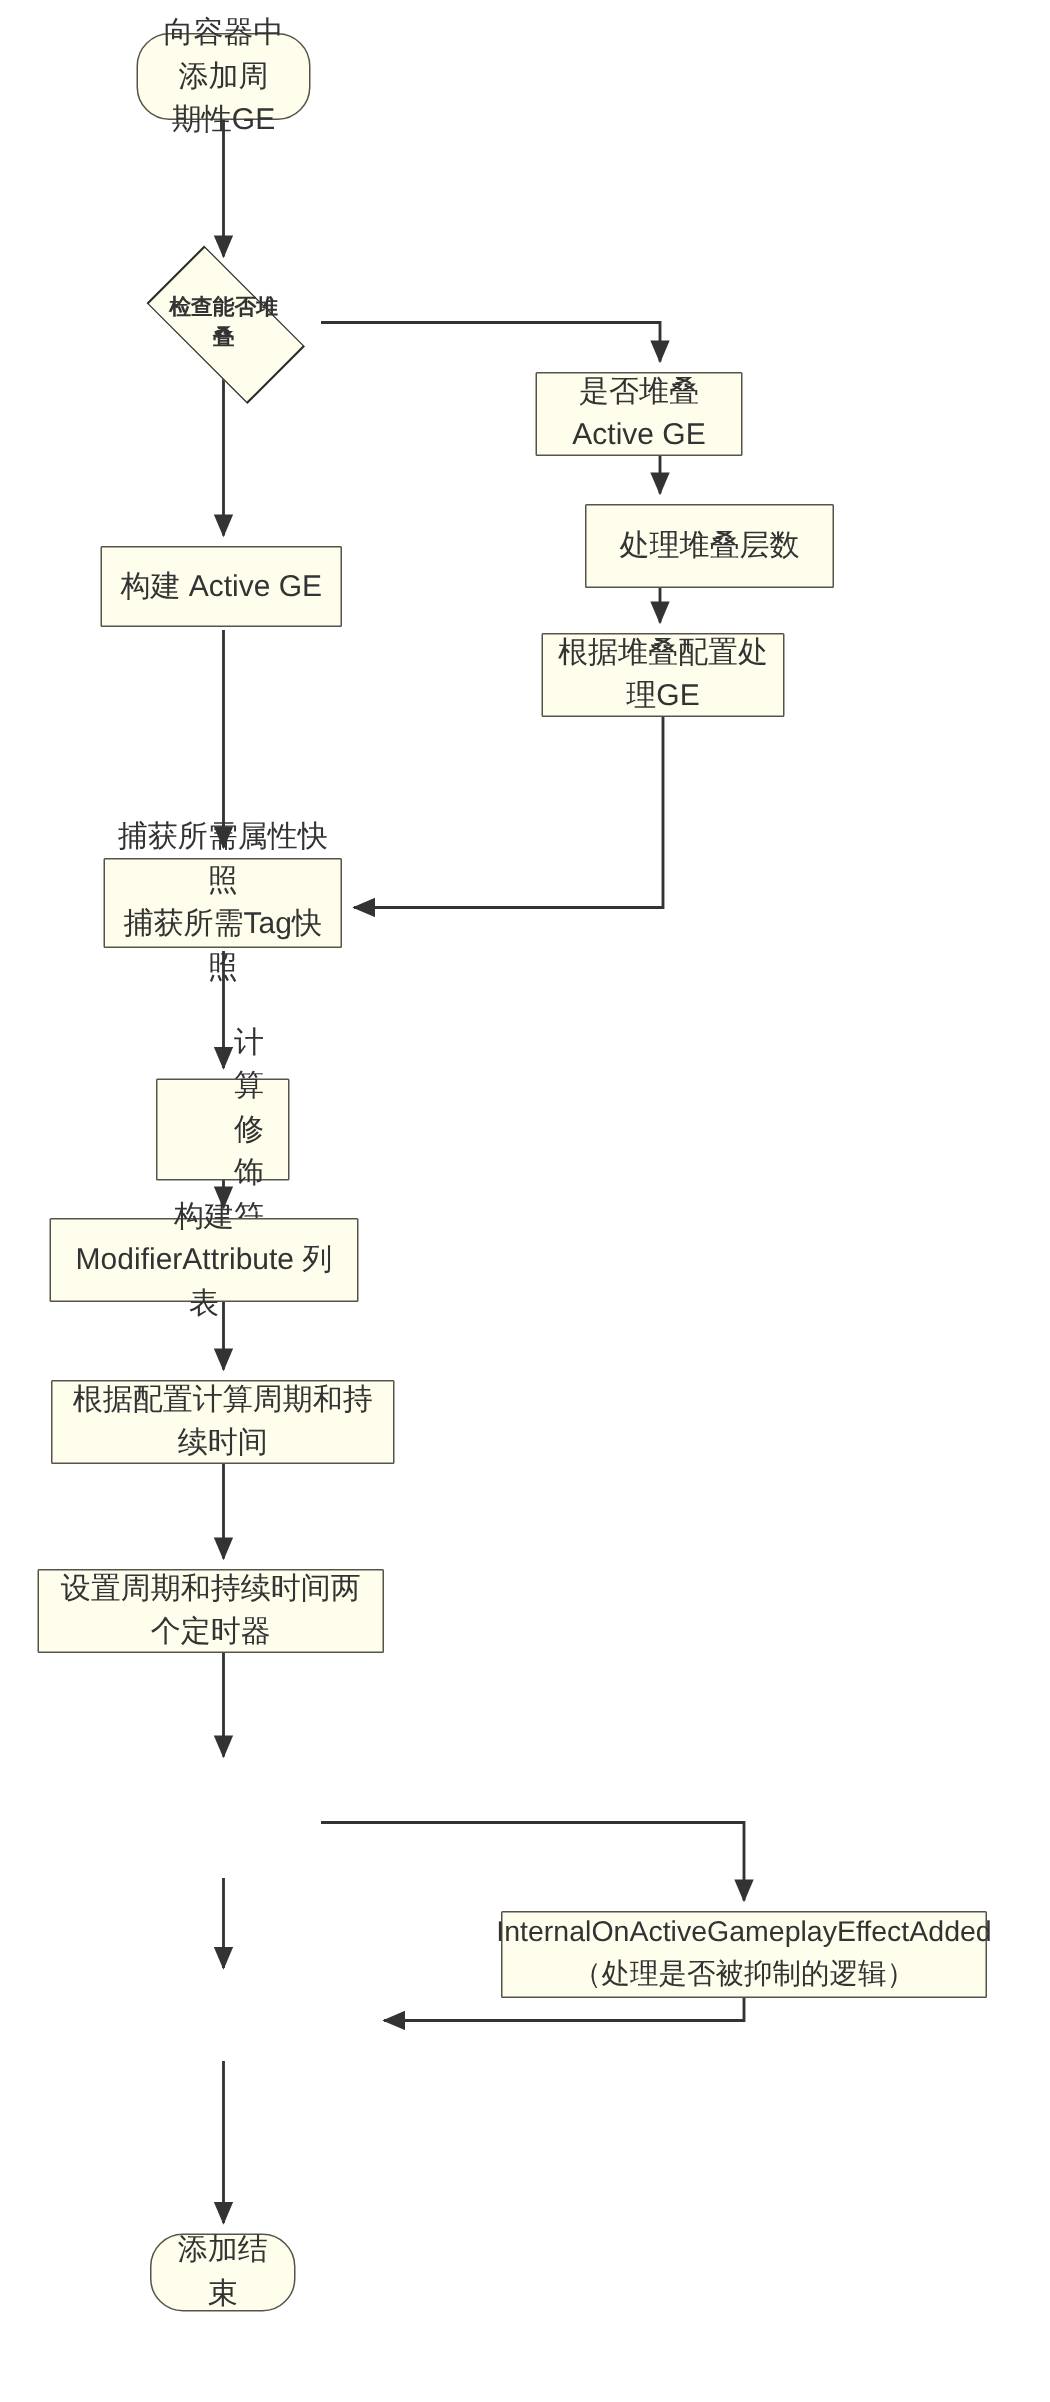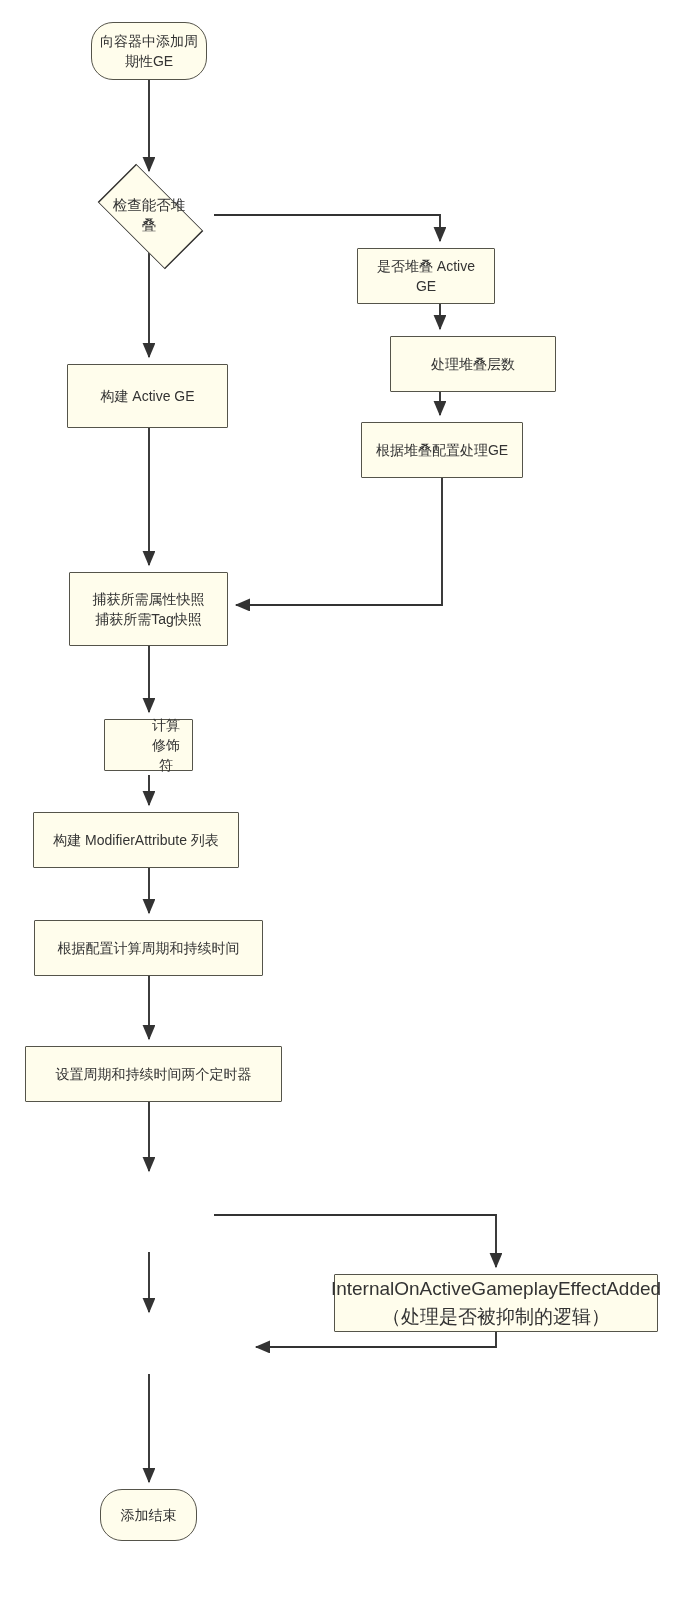--- a/index.html
+++ b/index.html
@@ -27,21 +27,21 @@
   .node {
     position: absolute;
     box-sizing: border-box;
     background: #fffdec;
     border: 1.6px solid #55544a;
     display: flex;
     align-items: center;
     justify-content: center;
     text-align: center;
     color: #333333;
-    font-size: 14px;
+    font-size: 20px;
     line-height: 1.45;
     z-index: 2;
   }
   .node.terminal {
     border-radius: 22px;
   }
   .node.process {
     border-radius: 1px;
   }
   .node-label {
@@ -70,20 +70,21 @@
     height: 100%;
     display: flex;
     align-items: center;
     justify-content: center;
     text-align: center;
     color: #333333;
     font-size: 14.5px;
     line-height: 1.4;
     white-space: pre-line;
     pointer-events: none;
+    font-weight: bold;
   }
 </style>
 </head>
 <body>
 
 <div id="flowchart-root">
 
   <svg id="edge-layer" width="700" height="1601" viewBox="0 0 700 1601" xmlns="http://www.w3.org/2000/svg">
     <defs>
       <marker id="arrowhead" markerWidth="9" markerHeight="9" refX="7.4" refY="3.4" orient="auto" markerUnits="strokeWidth">
@@ -141,42 +142,42 @@
   </div>
 
   <div class="node process" style="left:357px; top:336px; width:166px; height:56px;margin-left:33px;">
     <span class="node-label">处理堆叠层数</span>
   </div>
 
   <div class="node process" style="left:361px; top:422px; width:162px; height:56px;">
     <span class="node-label">根据堆叠配置处理GE</span>
   </div>
 
-  <div class="node process" style="left:67px; top:364px; width:161px; height:64px;">
+  <div class="node process" style="left:67px; top:364px; width:161px; height:54px;">
     <span class="node-label">构建 Active GE</span>
   </div>
 
-  <div class="node process" style="left:69px; top:572px; width:159px; height:74px;">
+  <div class="node process" style="left:69px; top:572px; width:159px; height:60px;">
     <span class="node-label">捕获所需属性快照
 捕获所需Tag快照</span>
   </div>
 
-  <div class="node process" style="left:104px; top:719px; width:89px; height:52px;padding-left:35px;">
+  <div class="node process" style="left:104px; top:719px; width:89px; height:68px;padding-left:35px;">
     <span class="node-label">计算修饰符</span>
   </div>
 
   <div class="node process" style="left:33px; top:812px; width:206px; height:56px;">
     <span class="node-label">构建 ModifierAttribute 列表</span>
   </div>
 
   <div class="node process" style="left:34px; top:920px; width:229px; height:56px;">
     <span class="node-label">根据配置计算周期和持续时间</span>
   </div>
 
-  <div class="node process" style="left:25px; top:1046px; width:257px; height:56px;">
+  <div class="node process" style="left:25px; top:1046px; width:231px; height:56px;">
     <span class="node-label">设置周期和持续时间两个定时器</span>
   </div>
 
 
   <div class="node process" style="left:334px; top:1274px; width:324px; height:58px; font-size:19px;">
     <span class="node-label">InternalOnActiveGameplayEffectAdded
 （处理是否被抑制的逻辑）</span>
   </div>
 
 

